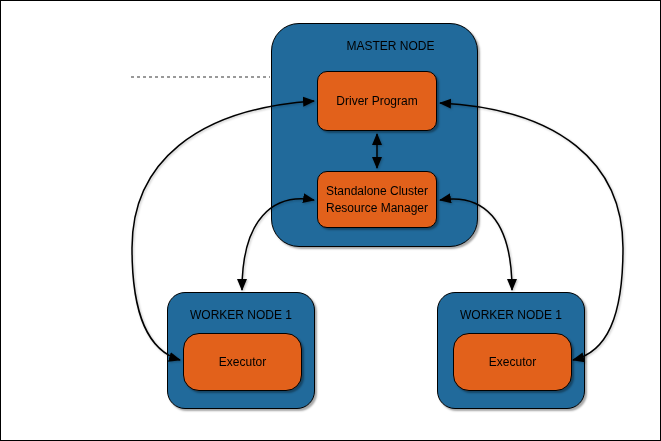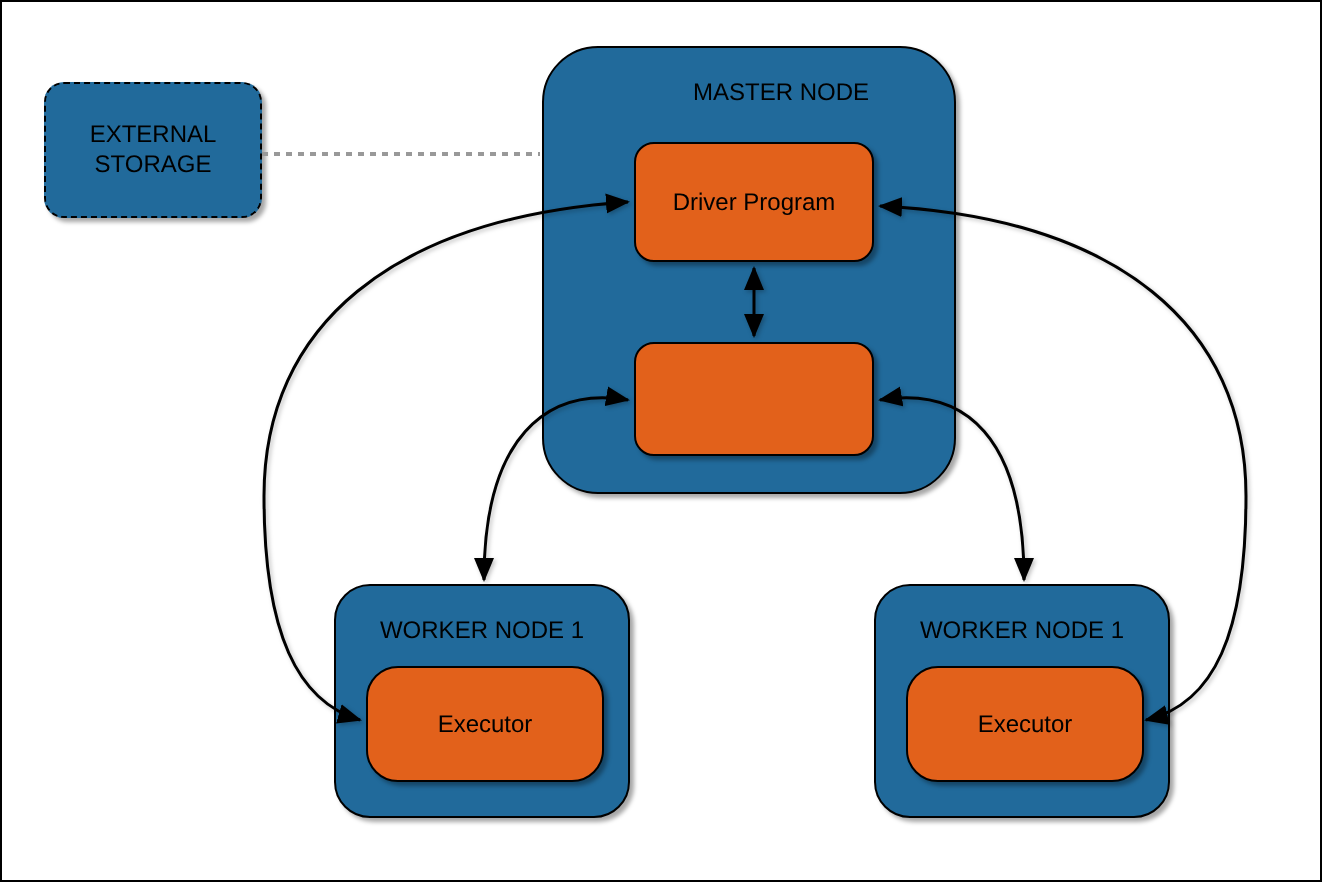--- a/index.html
+++ b/index.html
@@ -93,33 +93,32 @@
     stroke: var(--color-dashed-gray, #999);
     stroke-width: 2;
     stroke-dasharray: 3 3;
   }
 </style>
 </head>
 <body>
 
 <div id="canvas">
 
-  <div id="external-storage" class="shape blue-node">
-    <span>EXTERNAL STORAGE</span>
-  </div>
 
   <div id="master-node" class="shape blue-node">
     <span class="node-title">MASTER NODE</span>
   </div>
 
   <div id="driver-box" class="shape orange-box">
     <span>Driver Program</span>
   </div>
 
   <div id="resource-box" class="shape orange-box">
+    <span>Standalone Cluster</span>
+    <span>Resource Manager</span>
   </div>
 
   <div id="worker-left" class="shape blue-node worker-node">
     <span class="node-title">WORKER NODE 1</span>
     <div class="executor-box">
       <span>Executor</span>
     </div>
   </div>
 
   <div id="worker-right" class="shape blue-node worker-node">

